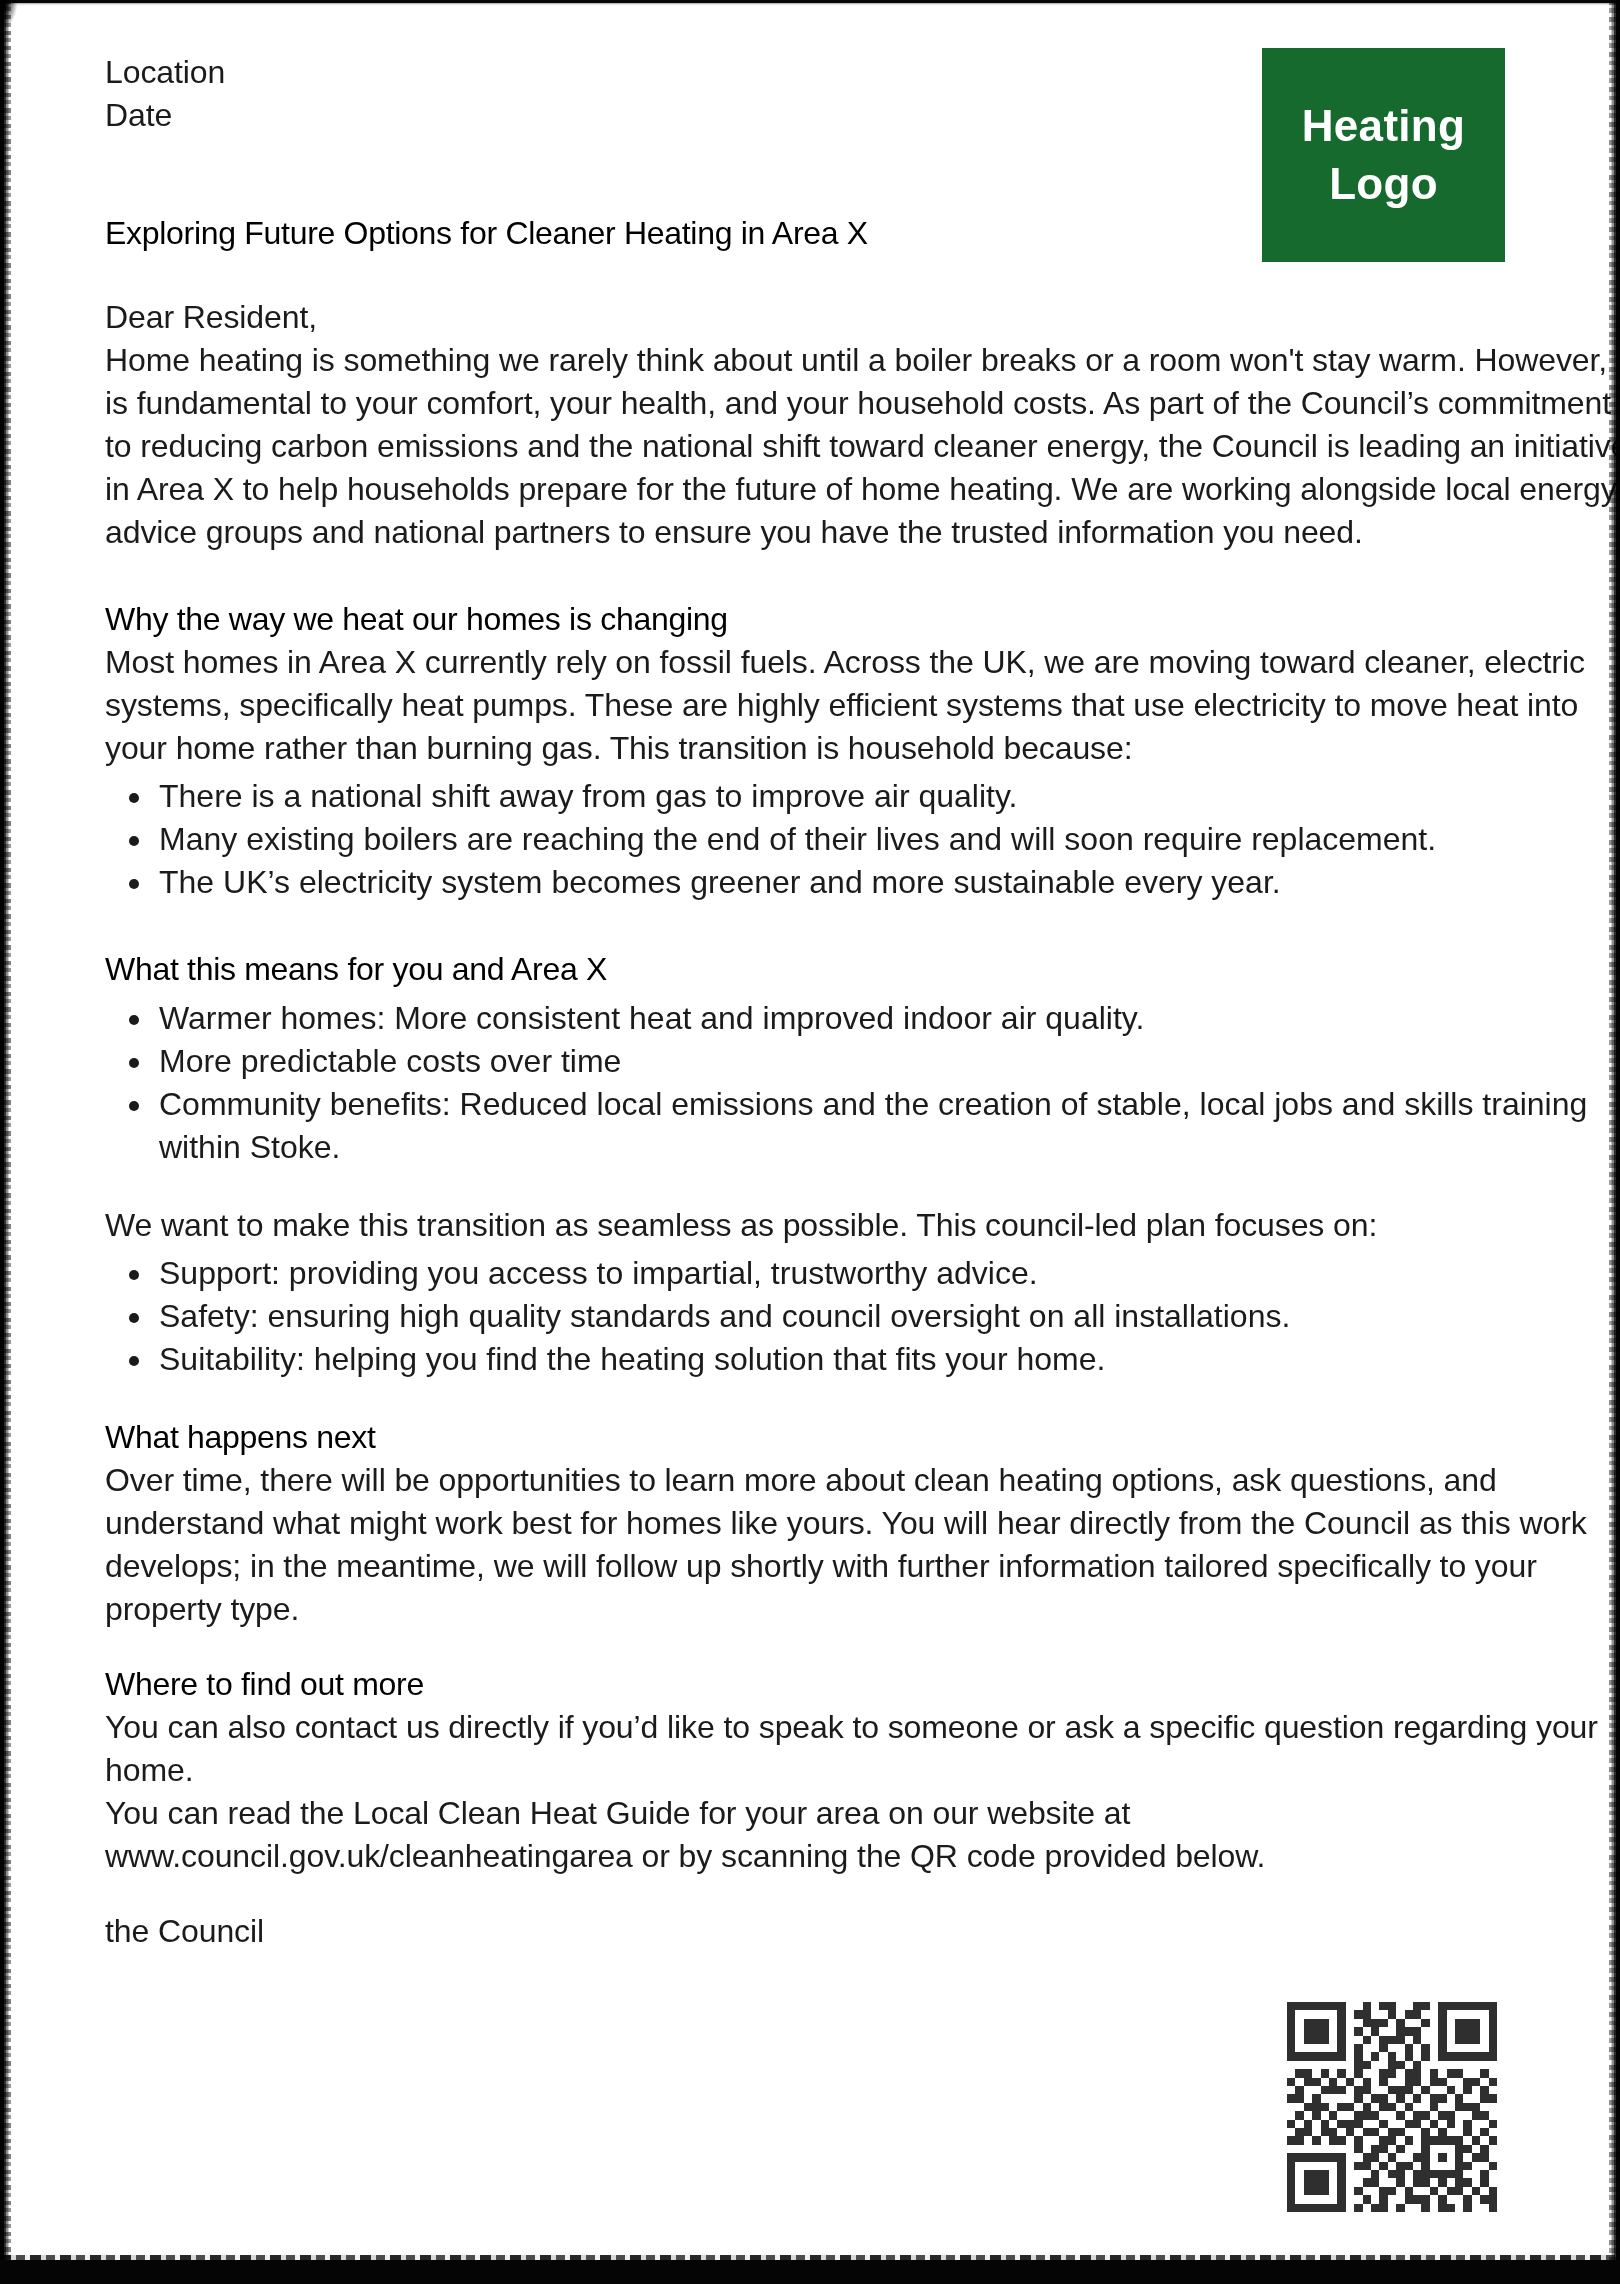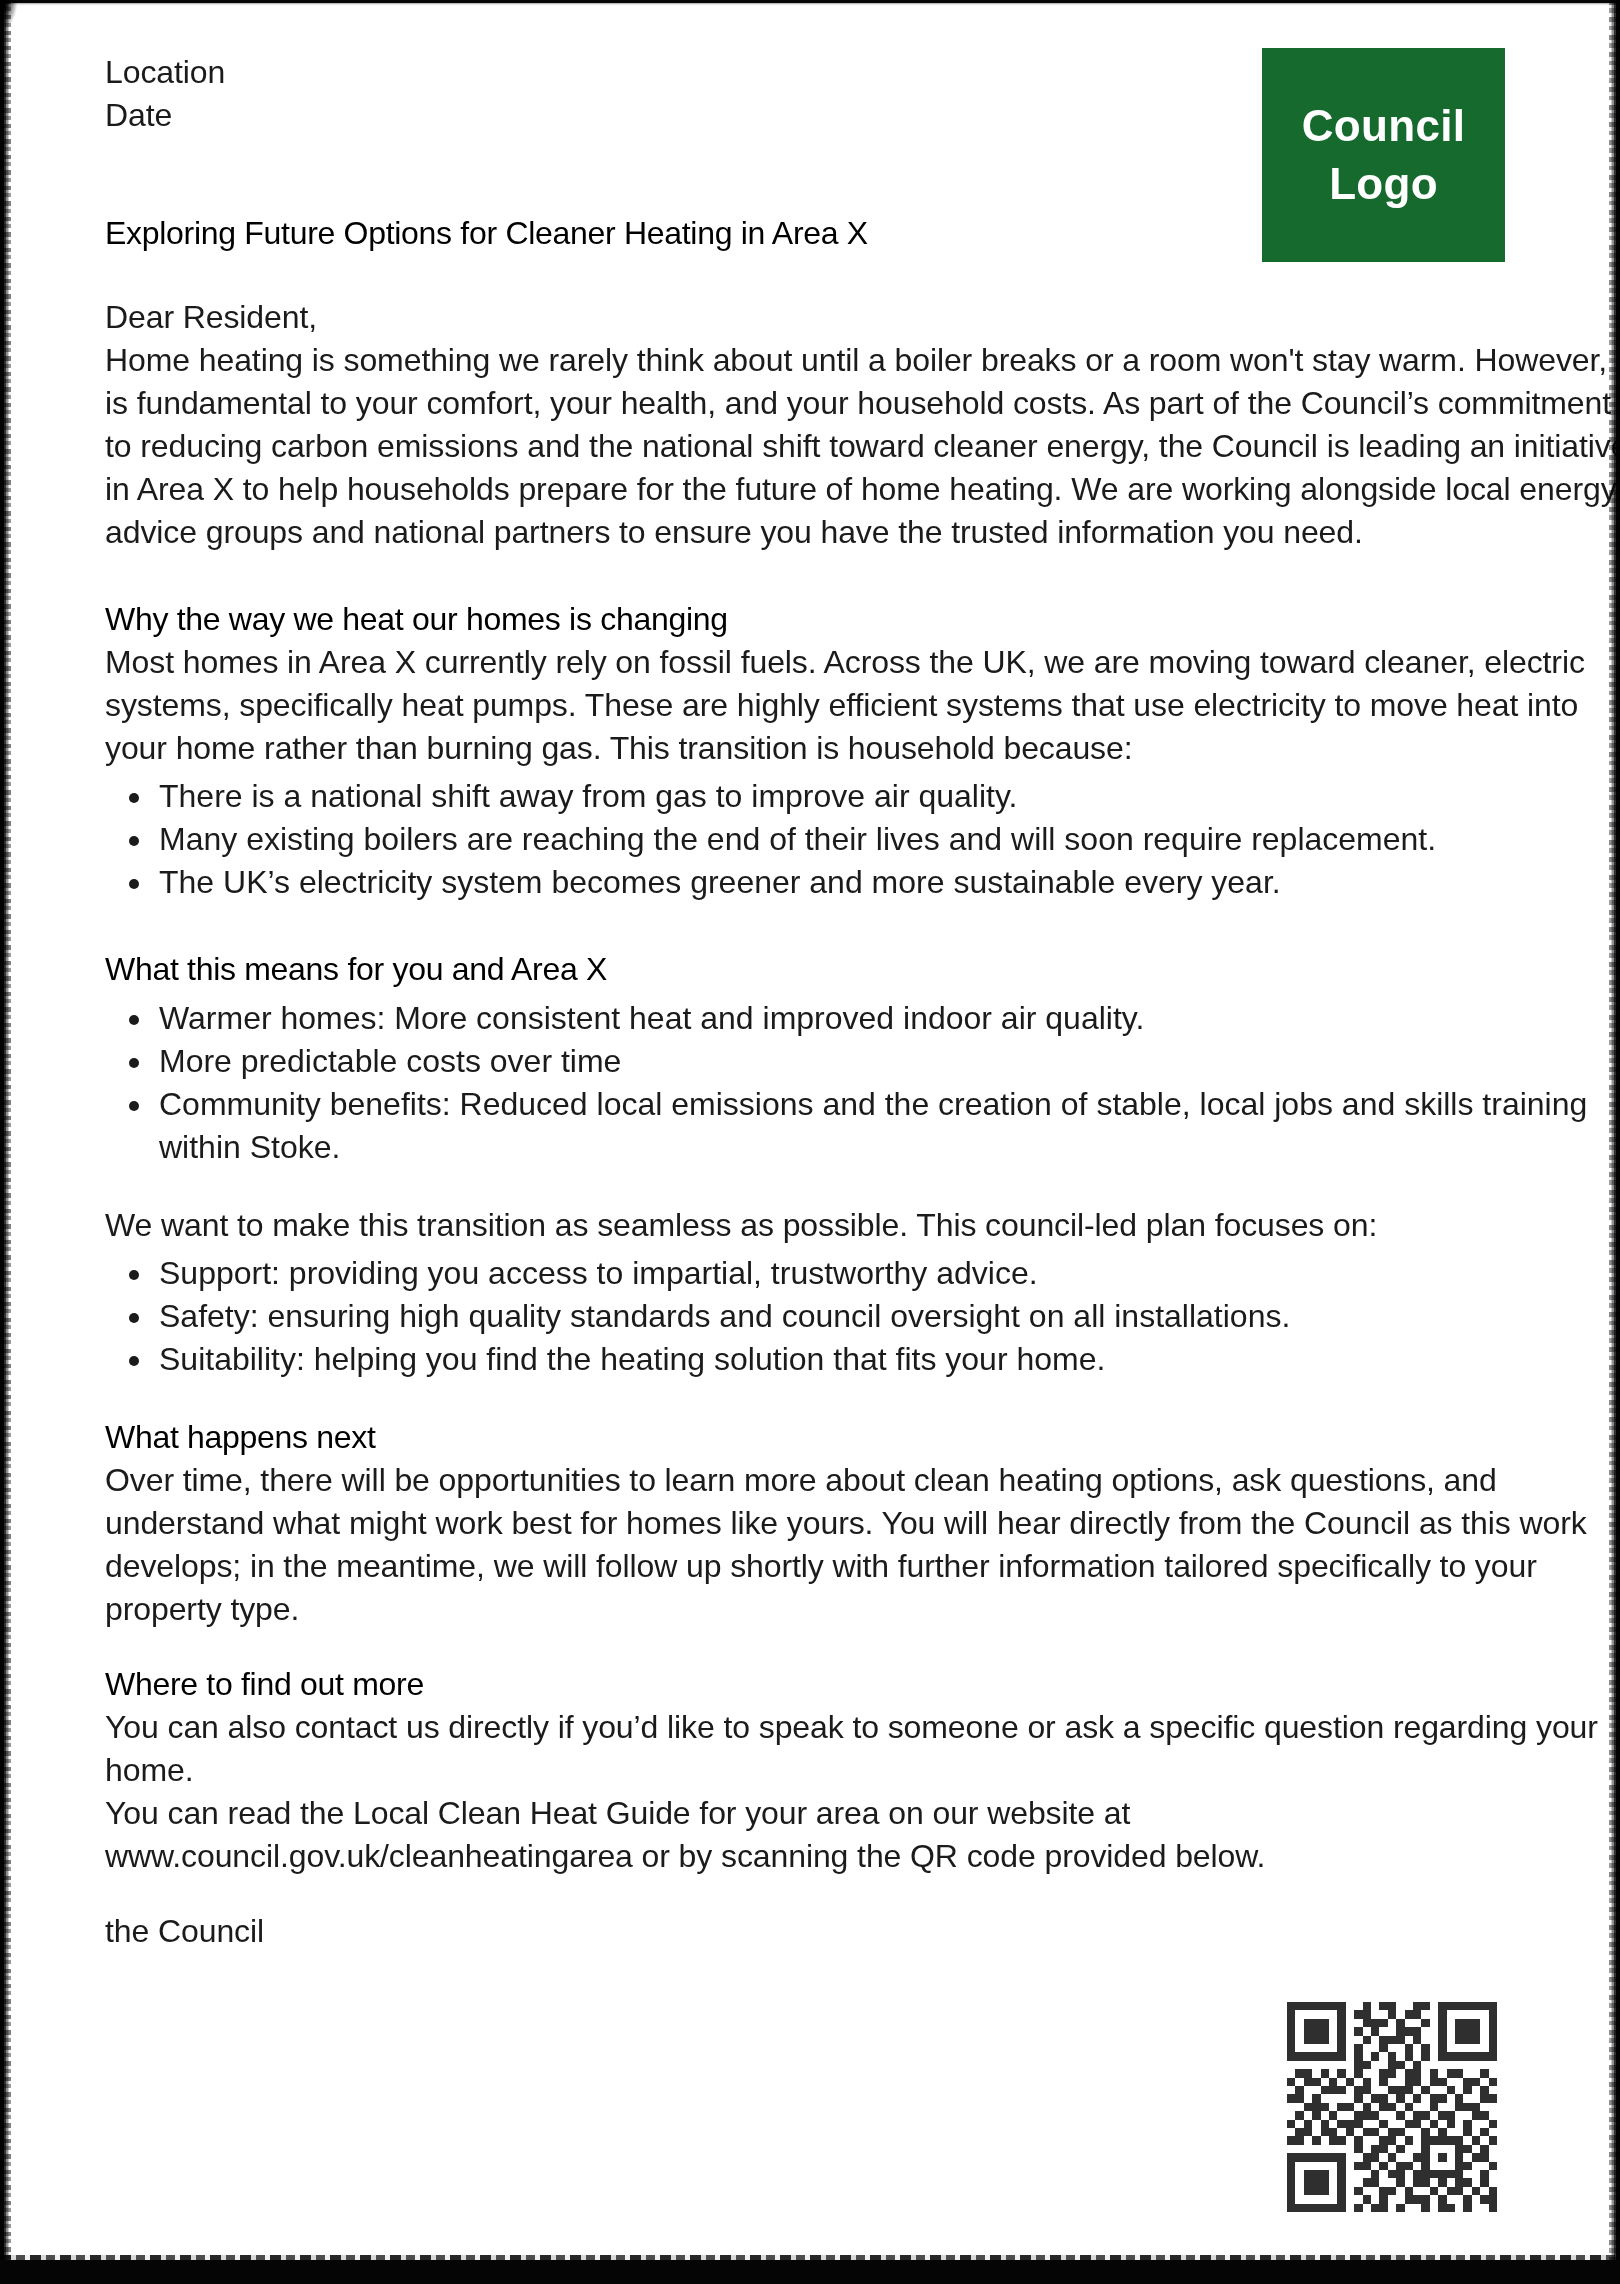--- a/index.html
+++ b/index.html
@@ -155,21 +155,21 @@
       <h2>Where to find out more</h2>
       <p>You can also contact us directly if you’d like to speak to someone or ask a specific question regarding your home.</p>
       <p>You can read the Local Clean Heat Guide for your area on our website at www.council.gov.uk/cleanheatingarea or by scanning the QR code provided below.</p>
     </section>
 
     <p class="signoff">the Council</p>
 
   </div>
 
   <div class="logo" style="background: rgb(23, 106, 46); color: rgb(255, 255, 255);">
-    <div>Council</div>
+    <div>Heating</div>
     <div>Logo</div>
   </div>
 
   <div class="qr" style="grid-template-columns: repeat(25, 1fr);">
       <div style="background: rgb(47, 47, 47);"></div>
       <div style="background: rgb(47, 47, 47);"></div>
       <div style="background: rgb(47, 47, 47);"></div>
       <div style="background: rgb(47, 47, 47);"></div>
       <div style="background: rgb(47, 47, 47);"></div>
       <div style="background: rgb(47, 47, 47);"></div>

